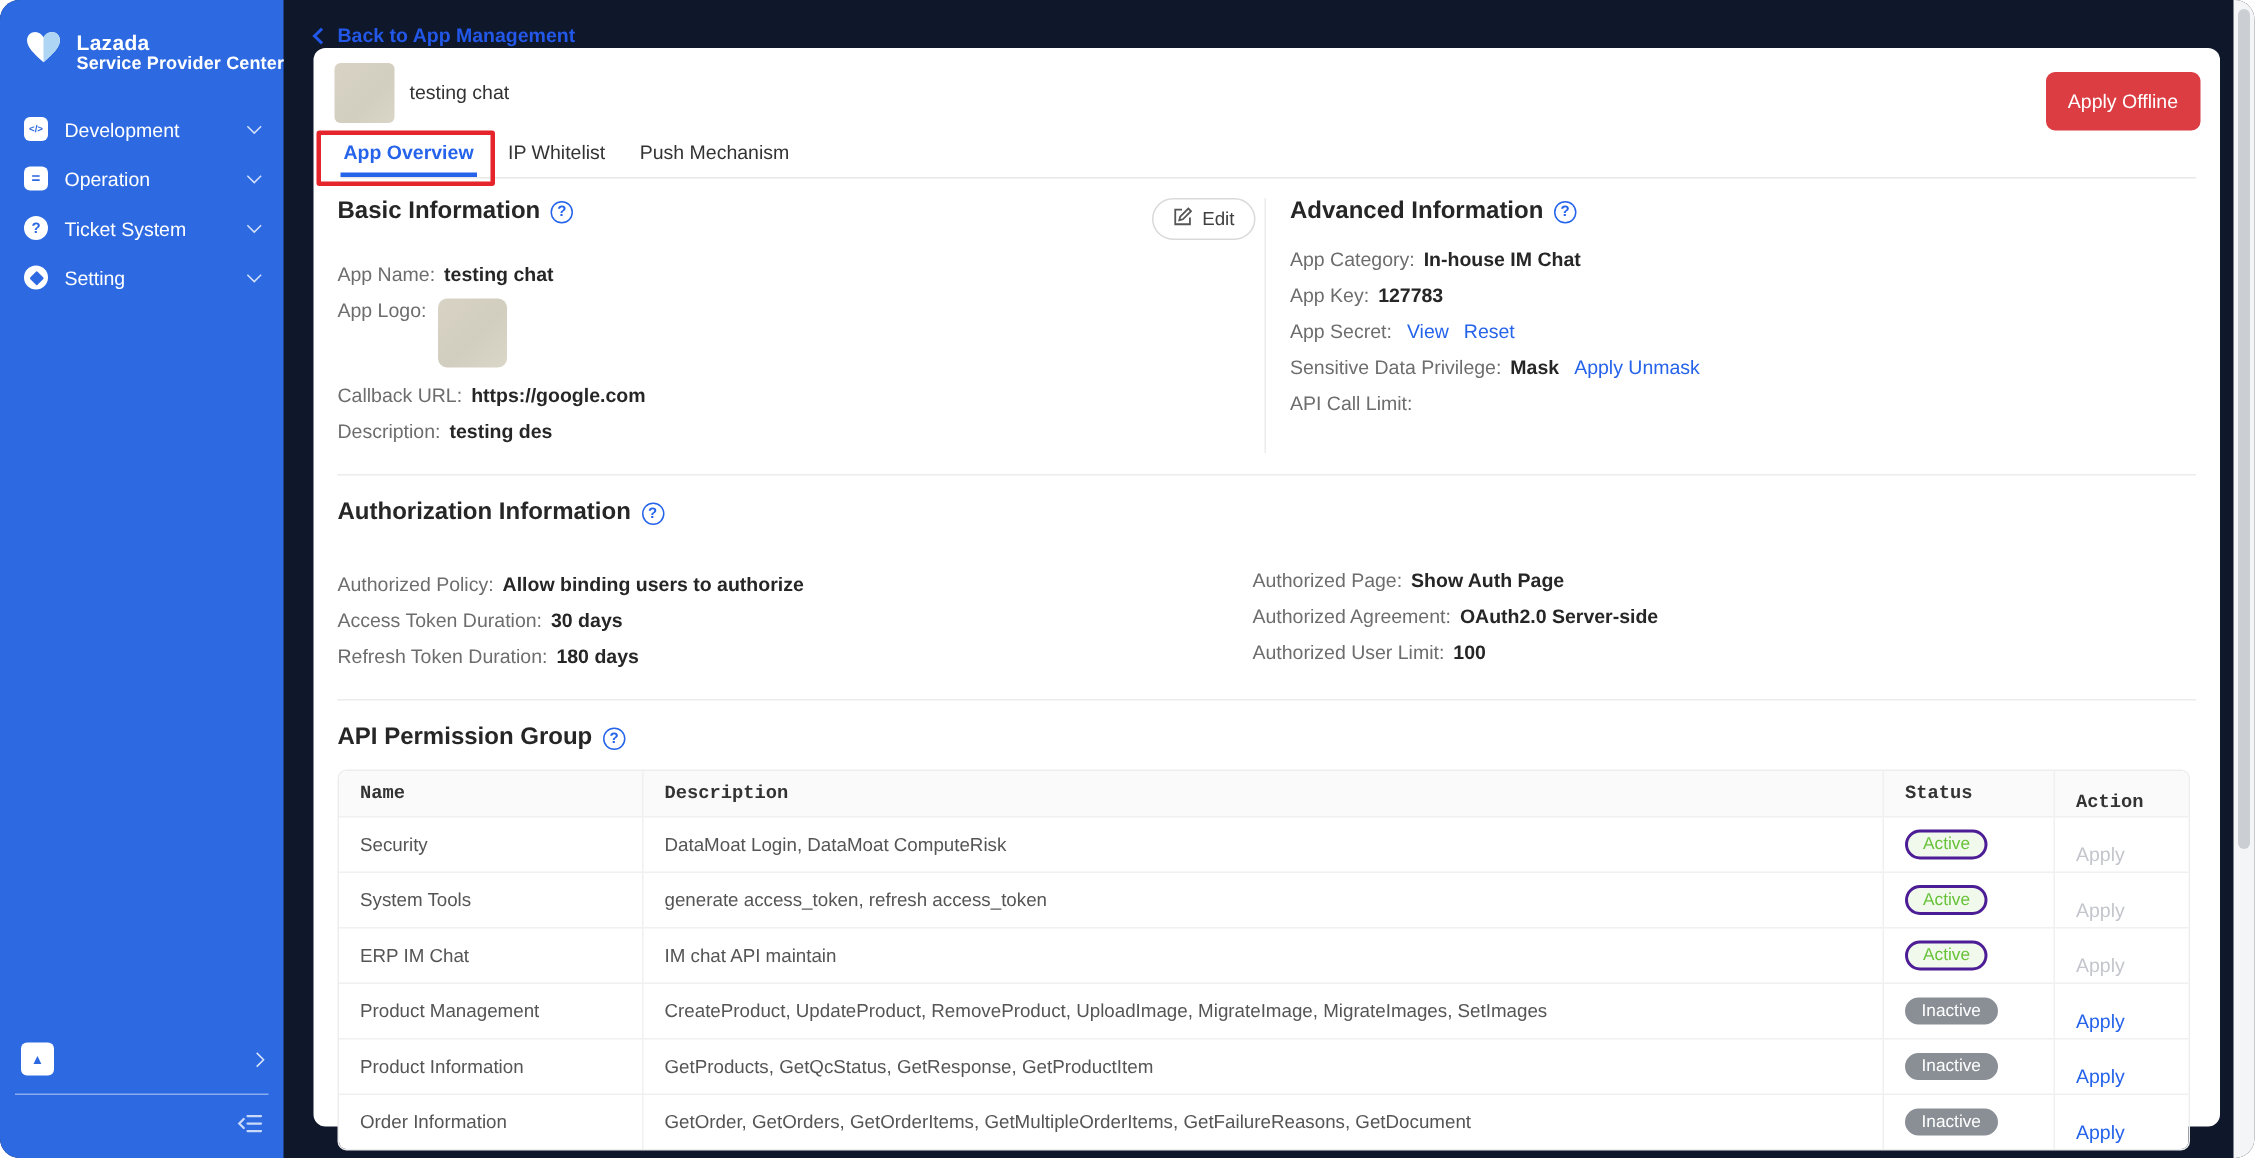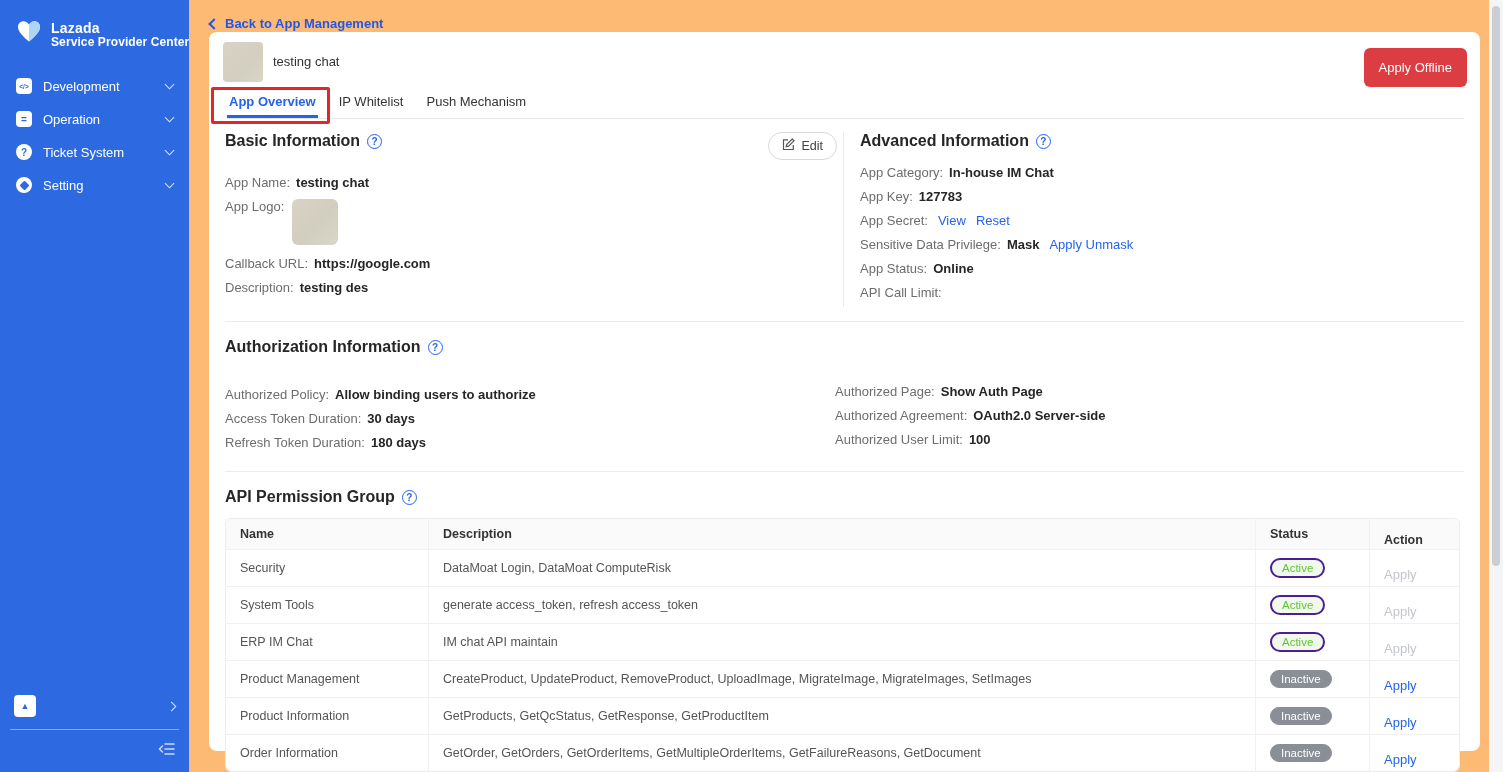--- a/index.html
+++ b/index.html
@@ -1,18 +1,18 @@
 <!DOCTYPE html>
 <html><head>
 <meta charset="utf-8">
 <style>
   * { box-sizing: border-box; margin: 0; padding: 0; }
   html,body { width:1503px; height:772px; }
   body { font-family: "Liberation Sans", sans-serif; }
-  .stage { position:relative; width:1503px; height:772px; background:#fdba74; overflow:hidden; }
+  .stage { position:relative; width:1503px; height:772px; background:#0f172a; overflow:hidden;border-radius:13px; }
 
   
   .sidebar { position:absolute; left:0; top:0; width:189px; height:772px; background:#2d6ae2; }
   .brand { display:flex; gap:9px; padding:20px 10px 0 16px; align-items:flex-start; }
   .brand-text { color:#fff; line-height:1.15; }
   .brand-line1 { font-size:14px; font-weight:700; letter-spacing:.2px; }
   .brand-line2 { font-size:12px; font-weight:700; letter-spacing:.1px; white-space:nowrap; }
   .nav { margin-top:20px; }
   .nav-item { position:relative; height:33px; display:flex; align-items:center; gap:11px; padding:0 16px; color:#fff; font-size:13px; cursor:pointer; }
   .nav-icon { width:16px; height:16px; flex:0 0 16px; display:flex; align-items:center; justify-content:center; }
@@ -74,21 +74,21 @@
               background:linear-gradient(135deg,#d8d3c5 0%, #d1cdbf 55%, #dad6c8 100%); }
 
   .hdivider { border:0; border-top:1px solid #ececec; margin:14px 0 16px; }
 
   .auth-cols { display:flex; margin-top:13px; }
   .auth-left { width:610px;margin-top:16px; }
   .auth-right { flex:1; }
 
   .tbl { width:1235px; border:1px solid #ededed; border-radius:6px; overflow:hidden; margin-top:12px; }
   .trow { display:grid; grid-template-columns:203px 827px 114px 1fr; }
-  .trow.head { background:#fafafa; height:30px; }
+  .trow.head { background:#fafafa; height:30px;font-family:Liberation Mono, monospace; }
   .trow.body { height:37px; border-top:1px solid #f0f0f0; background:#fff; }
   .tcell { display:flex; align-items:center; padding:0 14px; font-size:12.5px; color:#555; border-right:1px solid #f0f0f0; overflow:hidden; white-space:nowrap; }
   .tcell:last-child { border-right:none;margin-top:12px; }
   .trow.head .tcell { font-weight:700; color:#333; }
   .badge { font-size:11.5px; padding:2px 10px; border-radius:10px; }
   .badge.active { background:#f0f9eb; border:2px solid #4c1d95; color:#67c23a; }
   .badge.inactive { background:#8a8f96; border:1px solid #8a8f96; color:#fff; }
   .action { font-size:13px; }
   .action.enabled { color:#2563eb; font-weight:500; cursor:pointer; }
   .action.disabled { color:#c3c6cc; cursor:default; }
@@ -240,24 +240,20 @@
                 <span class="flabel">App Secret:</span>
                 <span class="flink">View</span>
                 <span class="flink">Reset</span>
               </div>
               <div class="field">
                 <span class="flabel">Sensitive Data Privilege:</span>
                 <span class="fvalue">Mask</span>
                 <span class="flink">Apply Unmask</span>
               </div>
               <div class="field">
-                <span class="flabel">App Status:</span>
-                <span class="fvalue">Online</span>
-              </div>
-              <div class="field">
                 <span class="flabel">API Call Limit:</span>
               </div>
             </div>
         </div>
       </div>
 
       <hr class="hdivider">
 
       <div>
         <div class="sec-head">

